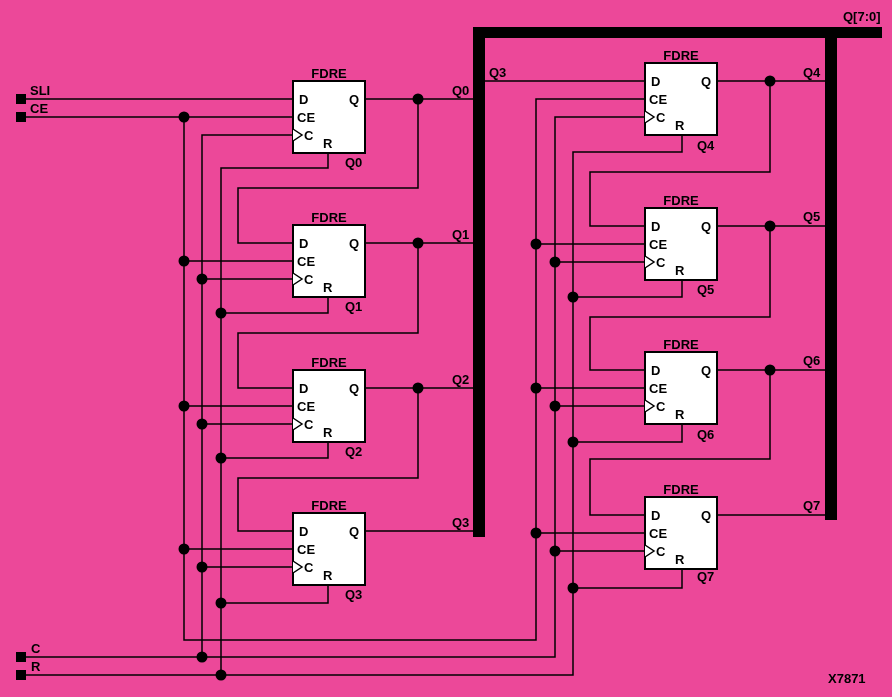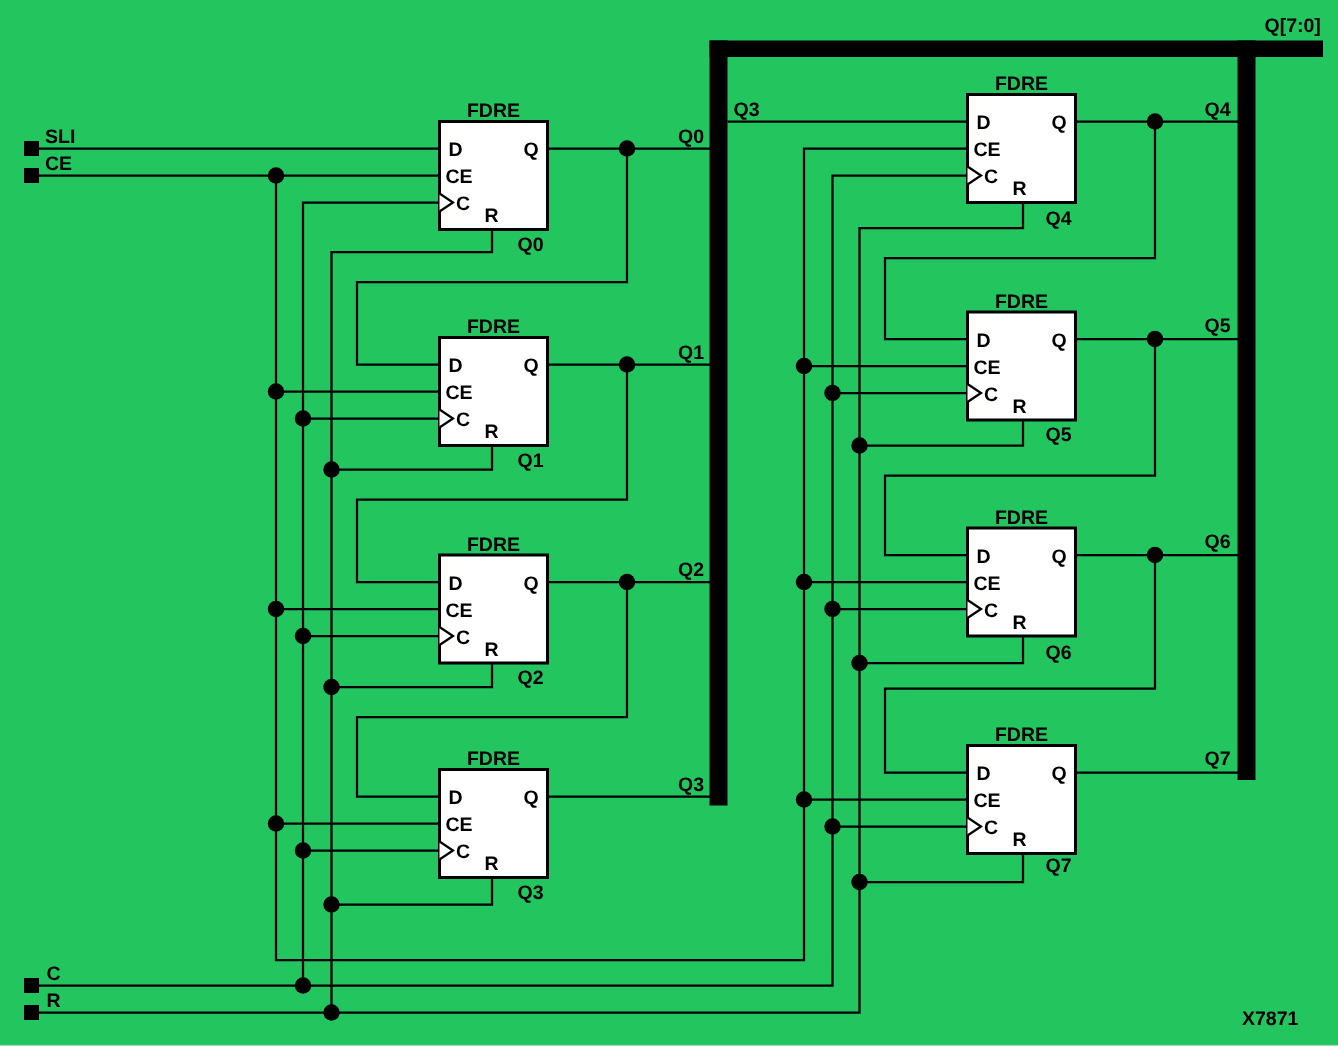--- a/index.html
+++ b/index.html
@@ -1,16 +1,16 @@
 <!DOCTYPE html>
 <html><head>
 <meta charset="utf-8">
 <style>
   html,body { margin:0; padding:0; background:#ffffff; }
-  .canvas { position:relative; width:892px; height:697px; background:#22c55e; overflow:hidden; }
+  .canvas { position:relative; width:892px; height:697px; background:#ec4899; overflow:hidden; }
   svg { display:block; }
   .wire  { stroke:#000; stroke-width:1.5; fill:none; }
   .box   { stroke:#000; stroke-width:2; fill:#fff; }
   .wedge { stroke:#000; stroke-width:1.5; fill:#fff; }
   .dot   { fill:#000; stroke:none; }
   .bar   { fill:#000; stroke:none; }
   .pad   { fill:#000; stroke:none; }
   .t     { font-family:"Liberation Sans","DejaVu Sans",sans-serif; font-weight:bold; font-size:13px; fill:#000; }
   .tc    { text-anchor:middle; }
 </style>

